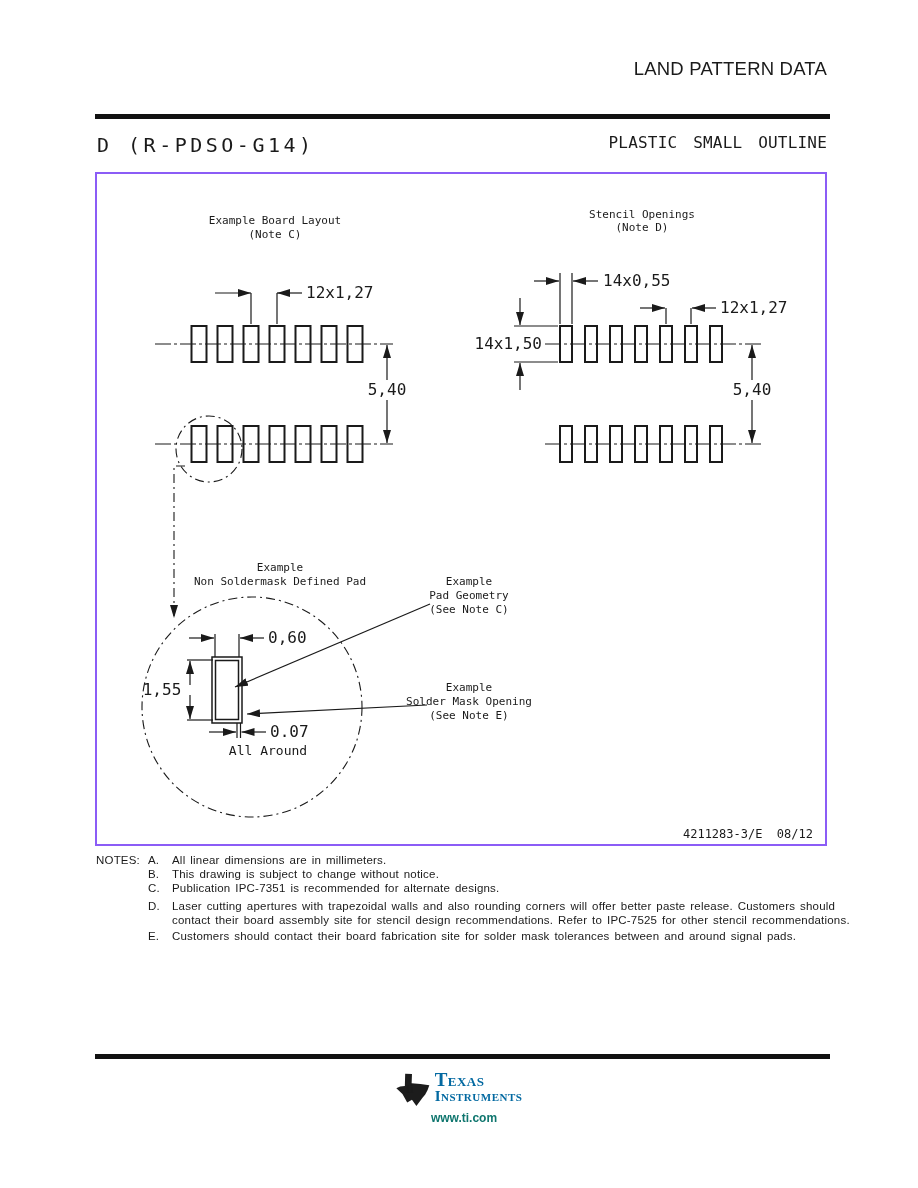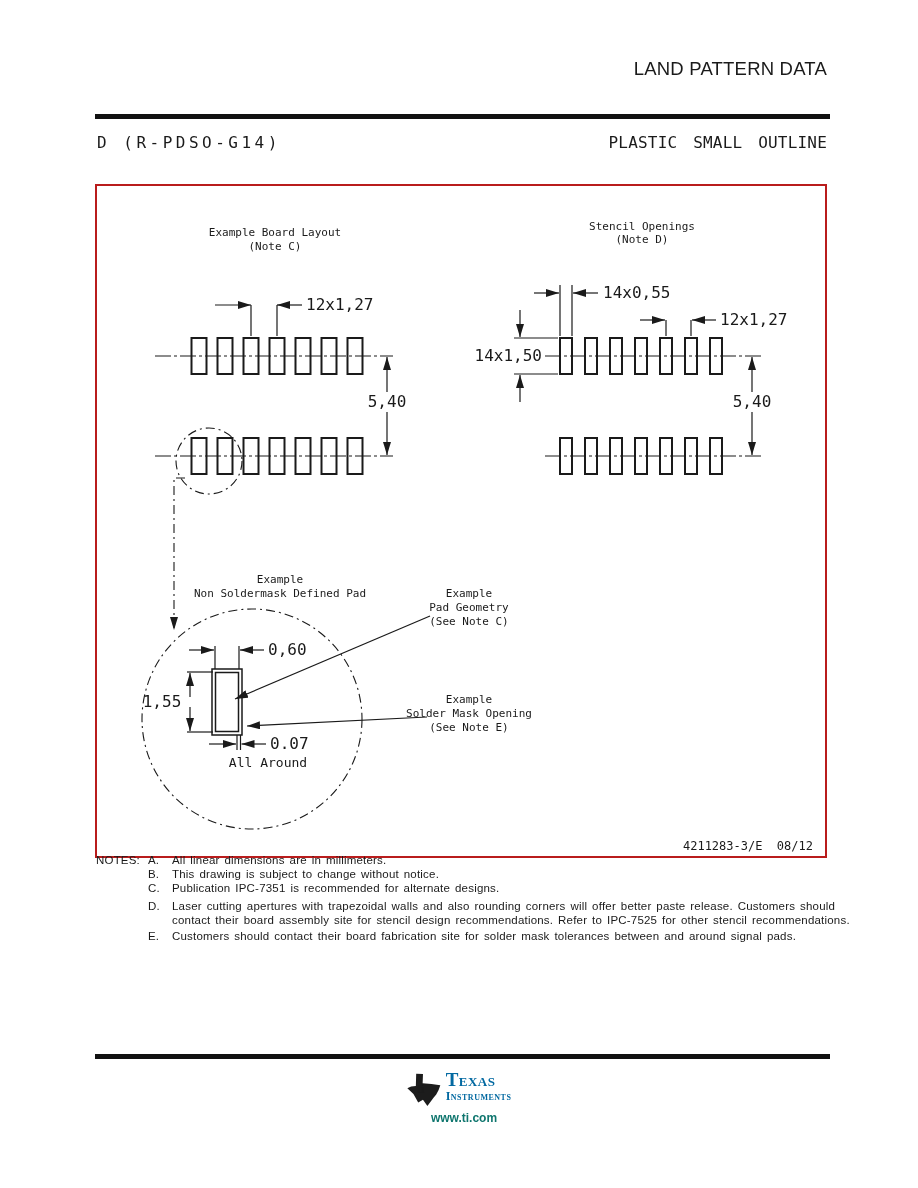--- a/index.html
+++ b/index.html
@@ -5,24 +5,24 @@
   html,body{margin:0;padding:0;background:#888;}
   #page{position:relative;width:918px;height:1188px;background:#ffffff;margin:0 auto;
         font-family:"DejaVu Sans Mono",monospace;color:#1a1a1a;overflow:hidden;}
 
   .hdr-title{position:absolute;top:58px;right:91px;font-family:"Liberation Sans",sans-serif;
              font-weight:normal;font-size:18.5px;letter-spacing:0.2px;}
   .rule{position:absolute;left:95px;width:735px;height:5px;background:#111;}
   .rule-top{top:114px;}
   .rule-bottom{top:1054px;}
 
-  .pkg-code{position:absolute;left:97px;top:133px;font-size:16px;letter-spacing:3.5px;}
+  .pkg-code{position:absolute;left:97px;top:133px;font-size:20px;letter-spacing:3.5px;}
   .pkg-type{position:absolute;right:91px;top:133px;font-size:16px;letter-spacing:0.2px;word-spacing:6px;}
 
-  .frame{position:absolute;left:95px;top:184px;width:728px;height:670px;border:2px solid #b91c1c;text-decoration:underline;}
+  .frame{position:absolute;left:95px;top:172px;width:728px;height:670px;border:2px solid #8b5cf6;text-decoration:underline;}
 
   svg text{fill:#1a1a1a;}
   .lbl{font:11px "DejaVu Sans Mono",monospace;text-anchor:middle;}
   .dim{font:16px "DejaVu Sans Mono",monospace;}
   .dimm{font:16px "DejaVu Sans Mono",monospace;text-anchor:middle;}
   .dime{font:16px "DejaVu Sans Mono",monospace;text-anchor:end;}
   .aa{font:13px "DejaVu Sans Mono",monospace;text-anchor:middle;}
   .doc{font:12px "DejaVu Sans Mono",monospace;text-anchor:end;white-space:pre;}
   .ln{stroke:#1a1a1a;stroke-width:1.2;fill:none;}
   .pad{stroke:#1a1a1a;stroke-width:2;fill:#fff;}
@@ -35,21 +35,21 @@
   .notes-heading{position:absolute;left:96px;top:2px;}
   .note-row{position:absolute;left:148px;display:flex;}
   .note-letter{width:24px;flex:0 0 24px;}
   .note-text{width:700px;}
   .r-a{top:2px;}.r-b{top:16px;}.r-c{top:30px;}.r-d{top:48px;}.r-e{top:78px;}
 
   .footer{position:absolute;left:0;top:1072px;width:918px;display:flex;flex-direction:column;align-items:center;}
   .brand-row{display:flex;align-items:flex-start;}
   .brand-text{margin-left:5px;font-family:Liberation Serif, serif;font-weight:bold;
               font-variant:small-caps;color:#0369a1;line-height:16px;font-size:19px;letter-spacing:0.5px;}
-  .brand-l2{font-size:12px;}
+  .brand-l2{font-size:15px;}
   .site-url{font-family:"Liberation Sans",sans-serif;font-weight:bold;font-size:12px;margin-top:3px;
             margin-left:10px;color:#0f766e;}
 </style>
 </head>
 <body>
 
 <div id="page">
 
   <div class="hdr-title">LAND PATTERN DATA</div>
   <div class="rule rule-top"></div>

